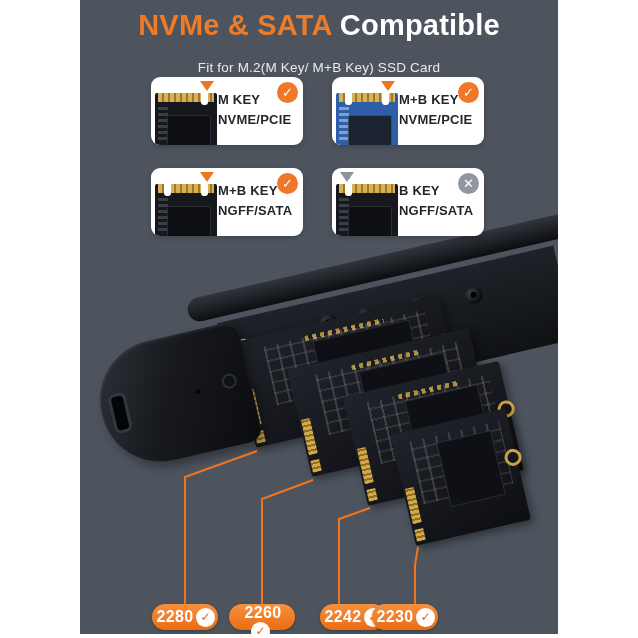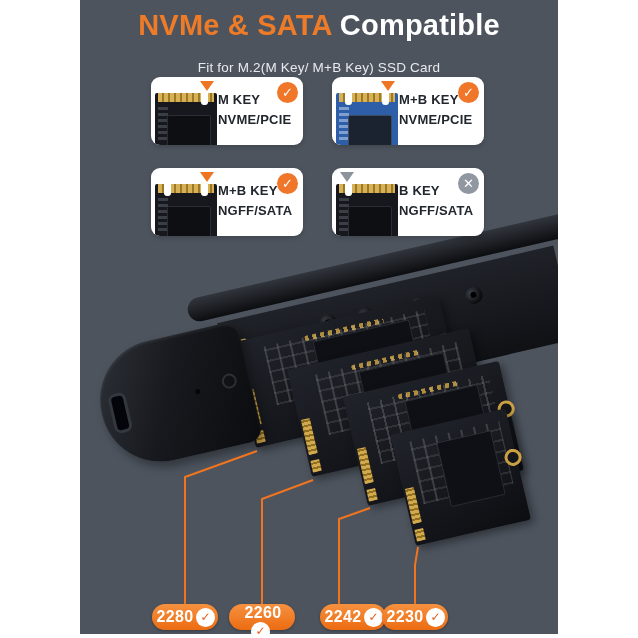--- a/index.html
+++ b/index.html
@@ -88,21 +88,21 @@
                          repeating-linear-gradient(0deg,rgba(255,255,255,.22) 0 2px,transparent 2px 11px);}
 
   
   .lines{position:absolute;inset:0;z-index:9;pointer-events:none;}
   .pill{position:absolute;top:604px;width:66px;height:26px;border-radius:14px;z-index:10;
         background:linear-gradient(#f6913f,#ec6c12);box-shadow:0 1px 3px rgba(0,0,0,.3);
         display:flex;align-items:center;justify-content:space-between;}
   .pill .sz{flex:1;text-align:center;color:#fff;font-size:16px;font-weight:bold;letter-spacing:.3px;padding-left:2px;}
   .pill .pc{width:19px;height:19px;margin-right:3px;border-radius:50%;background:#fff;color:#e85a16;
         font-size:12px;font-weight:bold;line-height:19px;text-align:center;}
-  .pill.s1{left:72px;} .pill.s2{left:149px;flex-direction:column;} .pill.s3{left:240px;} .pill.s4{left:302px;}
+  .pill.s1{left:72px;} .pill.s2{left:149px;flex-direction:column;} .pill.s3{left:240px;} .pill.s4{left:292px;}
 </style>
 </head>
 <body>
 
 <div class="canvas">
   <div class="panel">
 
     <div class="hdr">
       <div class="title"><span class="hl">NVMe &amp; SATA</span><span class="rest"> Compatible</span></div>
       <div class="subtitle">Fit for M.2(M Key/ M+B Key) SSD Card</div>

